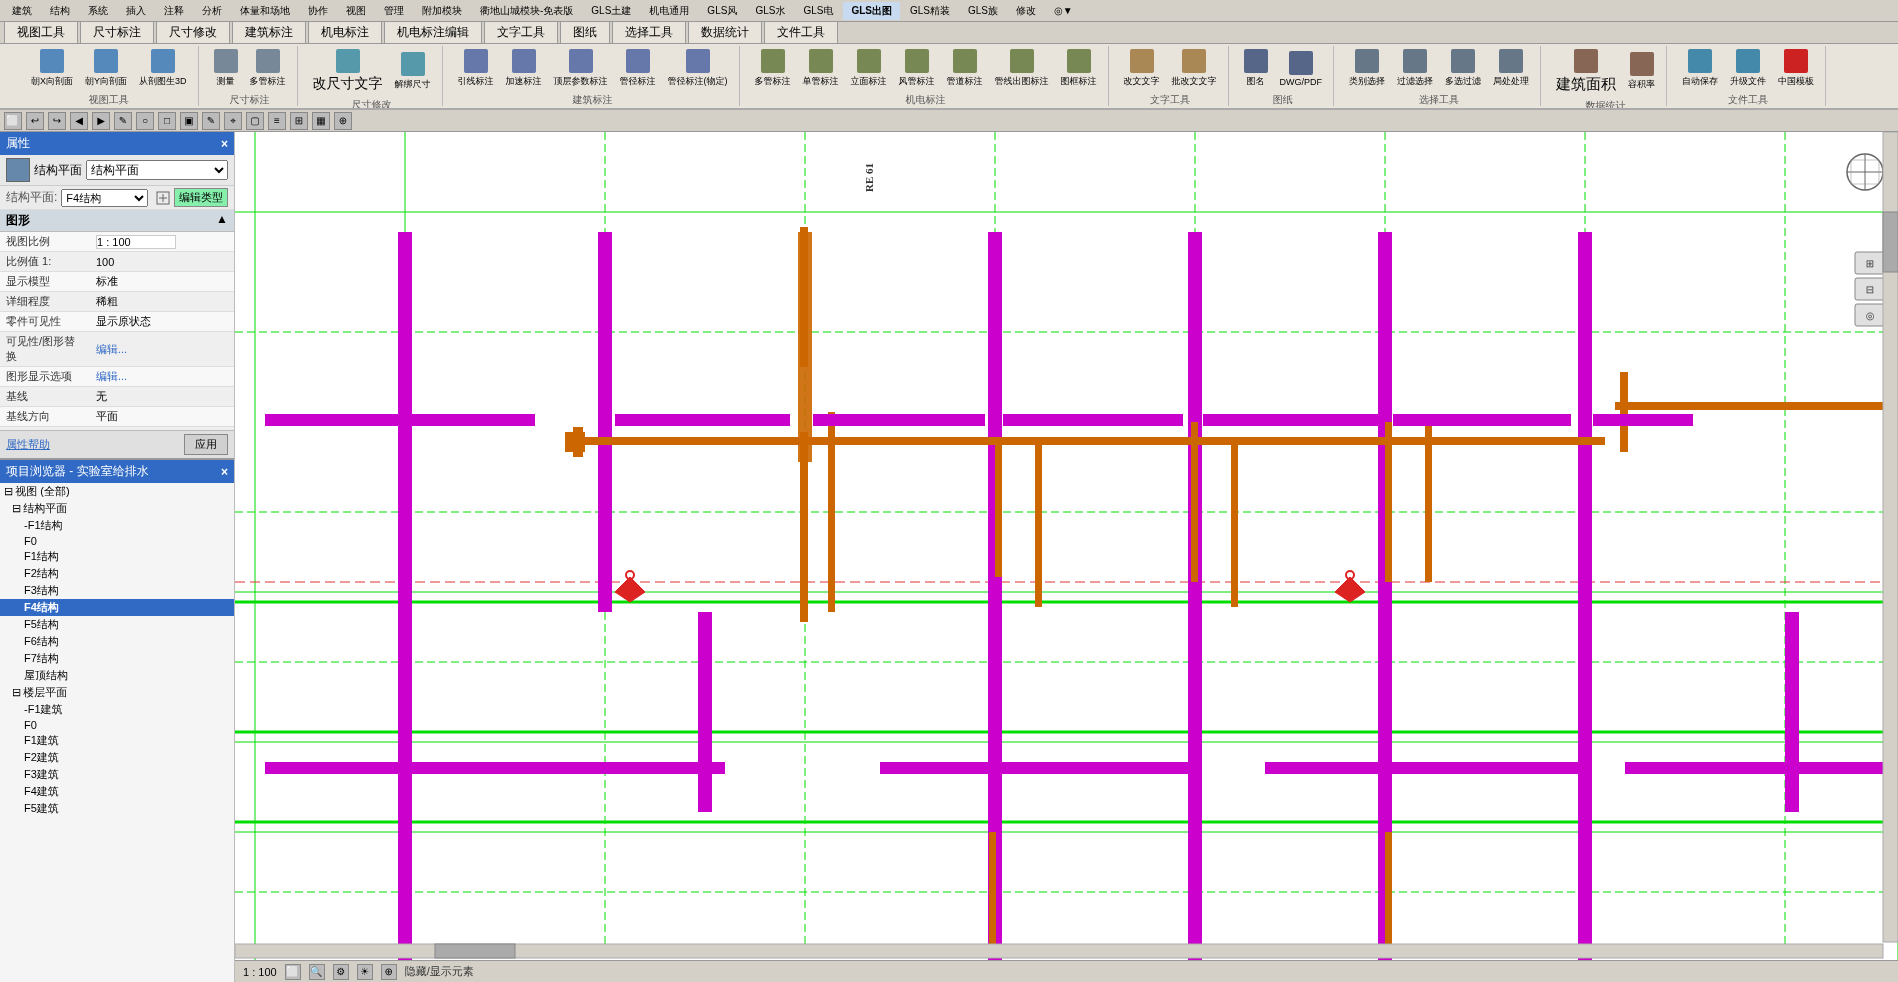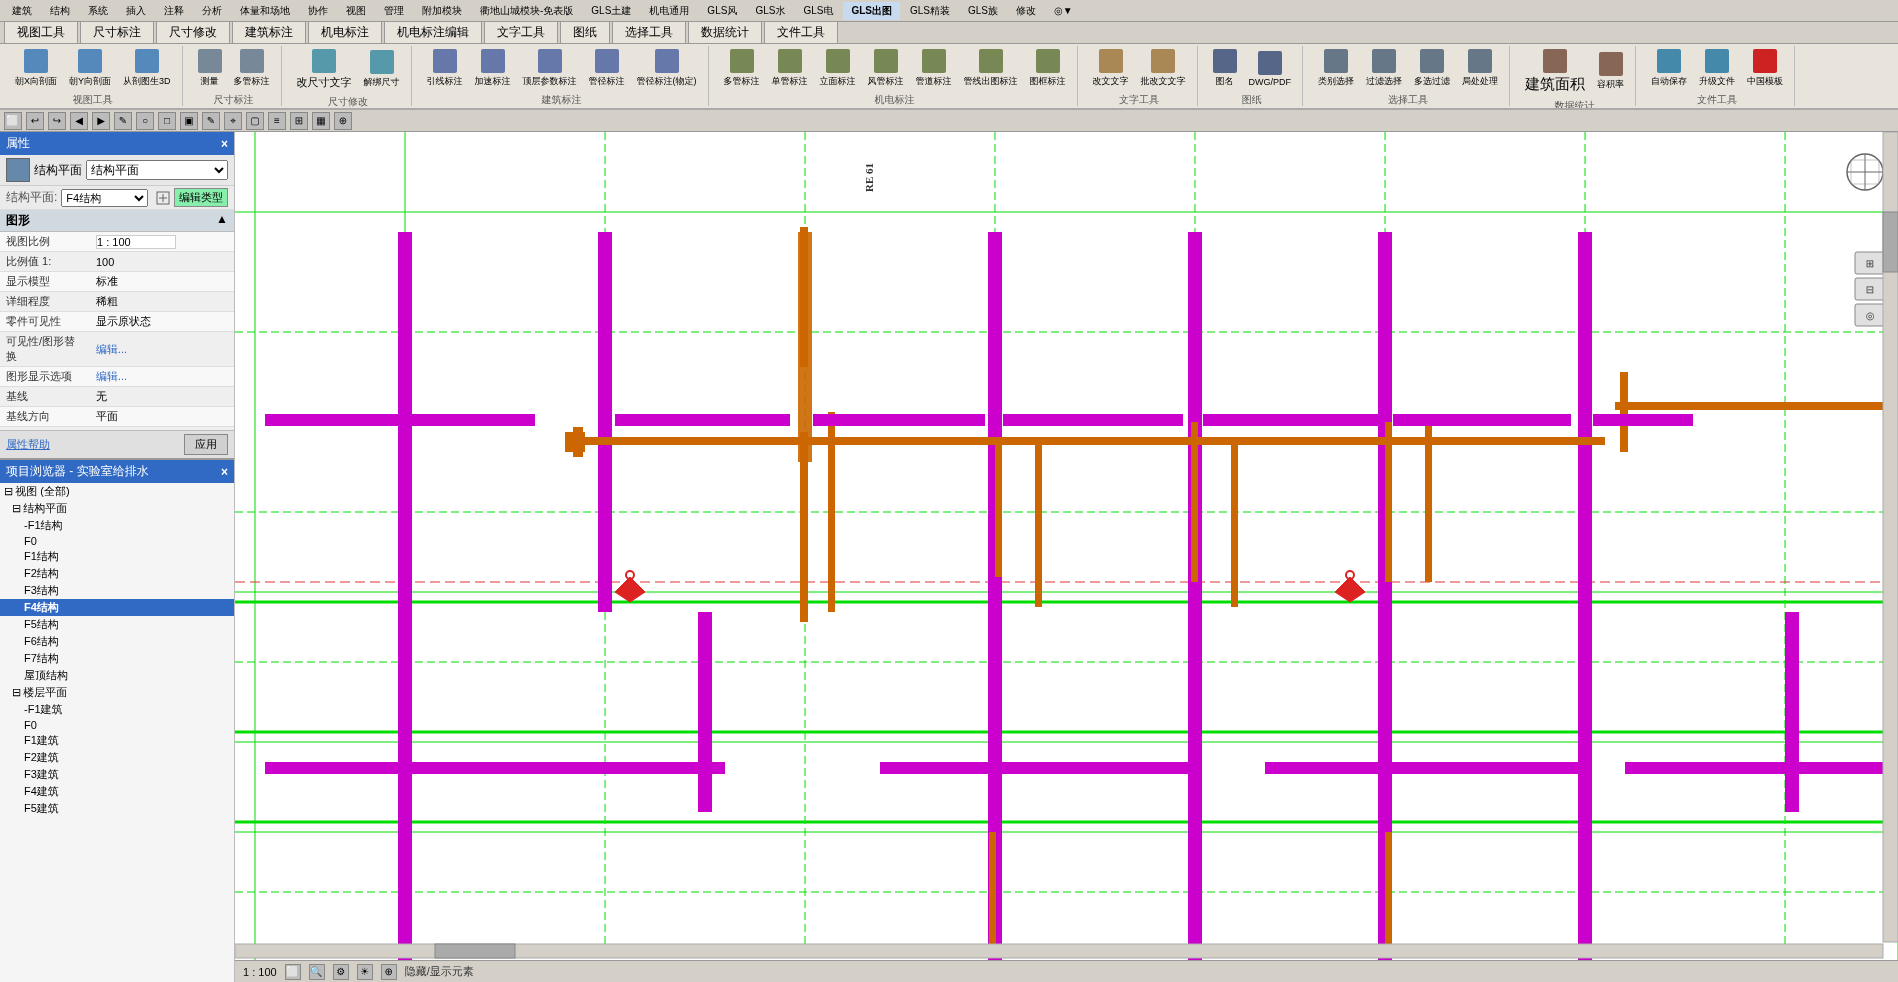--- a/index.html
+++ b/index.html
@@ -46,21 +46,21 @@
       border: 1px solid #999;
       border-bottom: none;
       cursor: pointer;
       font-size: 12px;
       margin-right: 2px;
     }
     #ribbon-content {
       height: 66px;
       display: flex;
       align-items: stretch;
-      padding: 2px 4px;
+      padding: 2px 20px;
       gap: 4px;
       overflow: hidden;
     }
     .ribbon-group {
       display: flex;
       flex-direction: column;
       align-items: center;
       border-right: 1px solid #bbb;
       padding: 0 6px;
       min-width: 60px;
@@ -364,21 +364,21 @@
           <span style="font-size:9px;">多管标注</span>
         </div>
       </div>
       <div class="ribbon-group-label">尺寸标注</div>
     </div>
 
     <div class="ribbon-group">
       <div class="ribbon-group-buttons">
         <div class="ribbon-btn">
           <div class="ribbon-btn-icon" style="background:#5599aa;"></div>
-          <span style="font-size:11px;">改尺寸文字</span>
+          <span style="font-size:14px;">改尺寸文字</span>
         </div>
         <div class="ribbon-btn">
           <div class="ribbon-btn-icon" style="background:#5599aa;"></div>
           <span style="font-size:9px;">解绑尺寸</span>
         </div>
       </div>
       <div class="ribbon-group-label">尺寸修改</div>
     </div>
 
     <div class="ribbon-group" style="min-width:200px;">

